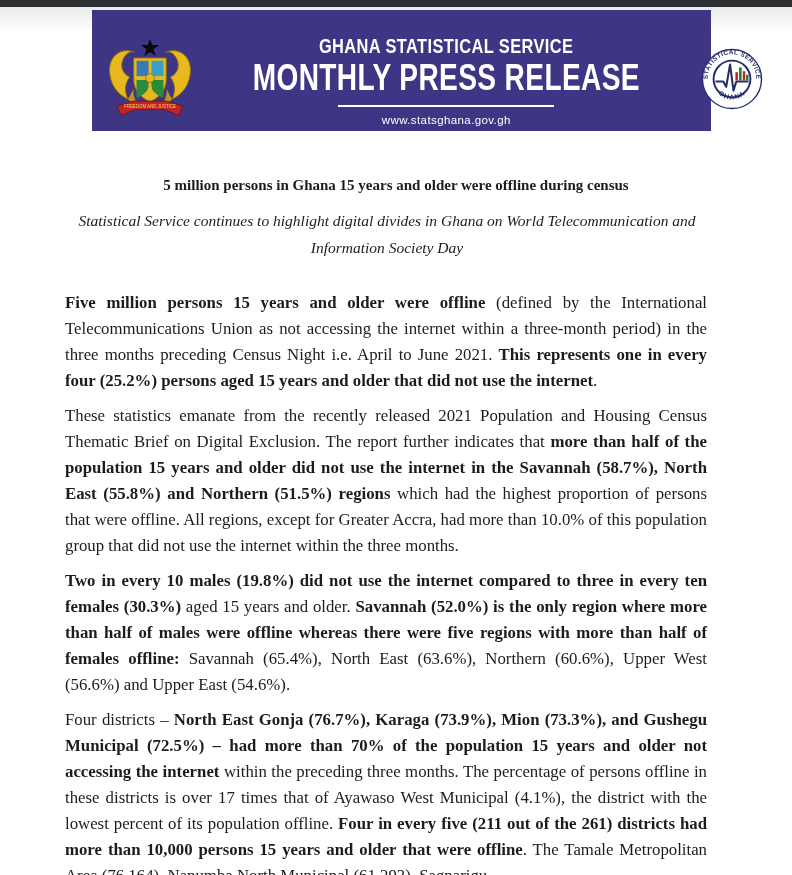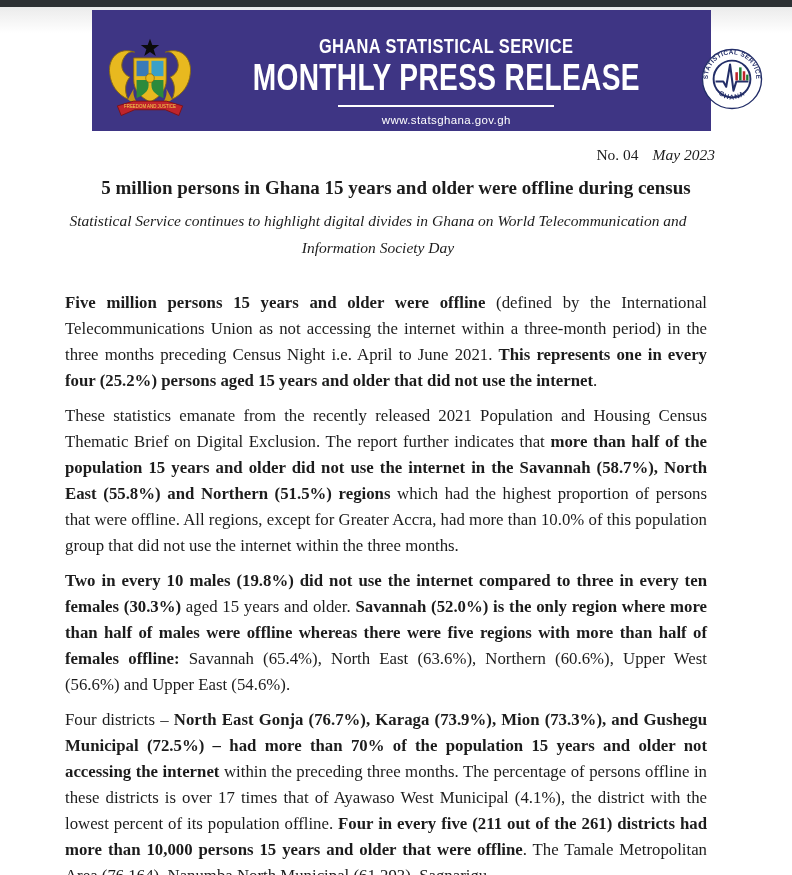--- a/index.html
+++ b/index.html
@@ -59,24 +59,24 @@
   
   .issue-line{
     position:absolute;top:146px;left:0;width:715px;
     text-align:right;font-size:15.5px;
   }
   .issue-no{margin-right:14px;}
   .issue-date{font-style:italic;}
   
   .article-title{
     position:absolute;top:177px;left:46px;width:700px;
-    text-align:center;font-size:19px;font-weight:bold;
+    text-align:center;font-size:15px;font-weight:bold;
   }
   .article-subtitle{
-    position:absolute;top:207px;left:48px;width:660px;
+    position:absolute;top:207px;left:57px;width:660px;
     text-align:center;font-style:italic;font-size:15.5px;line-height:27px;
   }
   
   .body-text{
     position:absolute;top:290px;left:65px;width:650px;
     font-size:16.8px;line-height:26px;text-align:justify;
   }
   .body-text p{margin:0 8px 9px 0;}
   .body-text .b{font-weight:bold;}
 </style>
@@ -140,23 +140,20 @@
         <g>
           <rect x="35.5" y="25" width="2.6" height="8.5" fill="#c0242b"></rect>
           <rect x="39.3" y="20" width="2.6" height="13.5" fill="#1e7a34"></rect>
           <rect x="43.1" y="24" width="2.6" height="9.5" fill="#c0242b"></rect>
           <rect x="46.6" y="27.5" width="2.4" height="6" fill="#1e7a34"></rect>
         </g>
       </svg>
     </div>
   </div>
 
-  <div class="issue-line">
-    <span class="issue-no">No. 04</span><span class="issue-date">May 2023</span>
-  </div>
 
   <div class="article-title">5 million persons in Ghana 15 years and older were offline during census</div>
   <div class="article-subtitle">Statistical Service continues to highlight digital divides in Ghana on World Telecommunication and Information Society Day</div>
 
   <div class="body-text">
       <p><span class="b">Five million persons 15 years and older were offline</span><span> (defined by the International Telecommunications Union as not accessing the internet within a three-month period) in the three months preceding Census Night i.e. April to June 2021. </span><span class="b">This represents one in every four (25.2%) persons aged 15 years and older that did not use the internet</span><span>.</span></p>
       <p><span>These statistics emanate from the recently released 2021 Population and Housing Census Thematic Brief on Digital Exclusion. The report further indicates that </span><span class="b">more than half of the population 15 years and older did not use the internet in the Savannah (58.7%), North East (55.8%) and Northern (51.5%) regions</span><span> which had the highest proportion of persons that were offline. All regions, except for Greater Accra, had more than 10.0% of this population group that did not use the internet within the three months.</span></p>
       <p><span class="b">Two in every 10 males (19.8%) did not use the internet compared to three in every ten females (30.3%)</span><span> aged 15 years and older. </span><span class="b">Savannah (52.0%) is the only region where more than half of males were offline whereas there were five regions with more than half of females offline:</span><span> Savannah (65.4%), North East (63.6%), Northern (60.6%), Upper West (56.6%) and Upper East (54.6%).</span></p>
       <p><span>Four districts – </span><span class="b">North East Gonja (76.7%), Karaga (73.9%), Mion (73.3%), and Gushegu Municipal (72.5%) – had more than 70% of the population 15 years and older not accessing the internet</span><span> within the preceding three months. The percentage of persons offline in these districts is over 17 times that of Ayawaso West Municipal (4.1%), the district with the lowest percent of its population offline. </span><span class="b">Four in every five (211 out of the 261) districts had more than 10,000 persons 15 years and older that were offline</span><span>. The Tamale Metropolitan Area (76,164), Nanumba North Municipal (61,293), Sagnarigu</span></p>
     </div>

